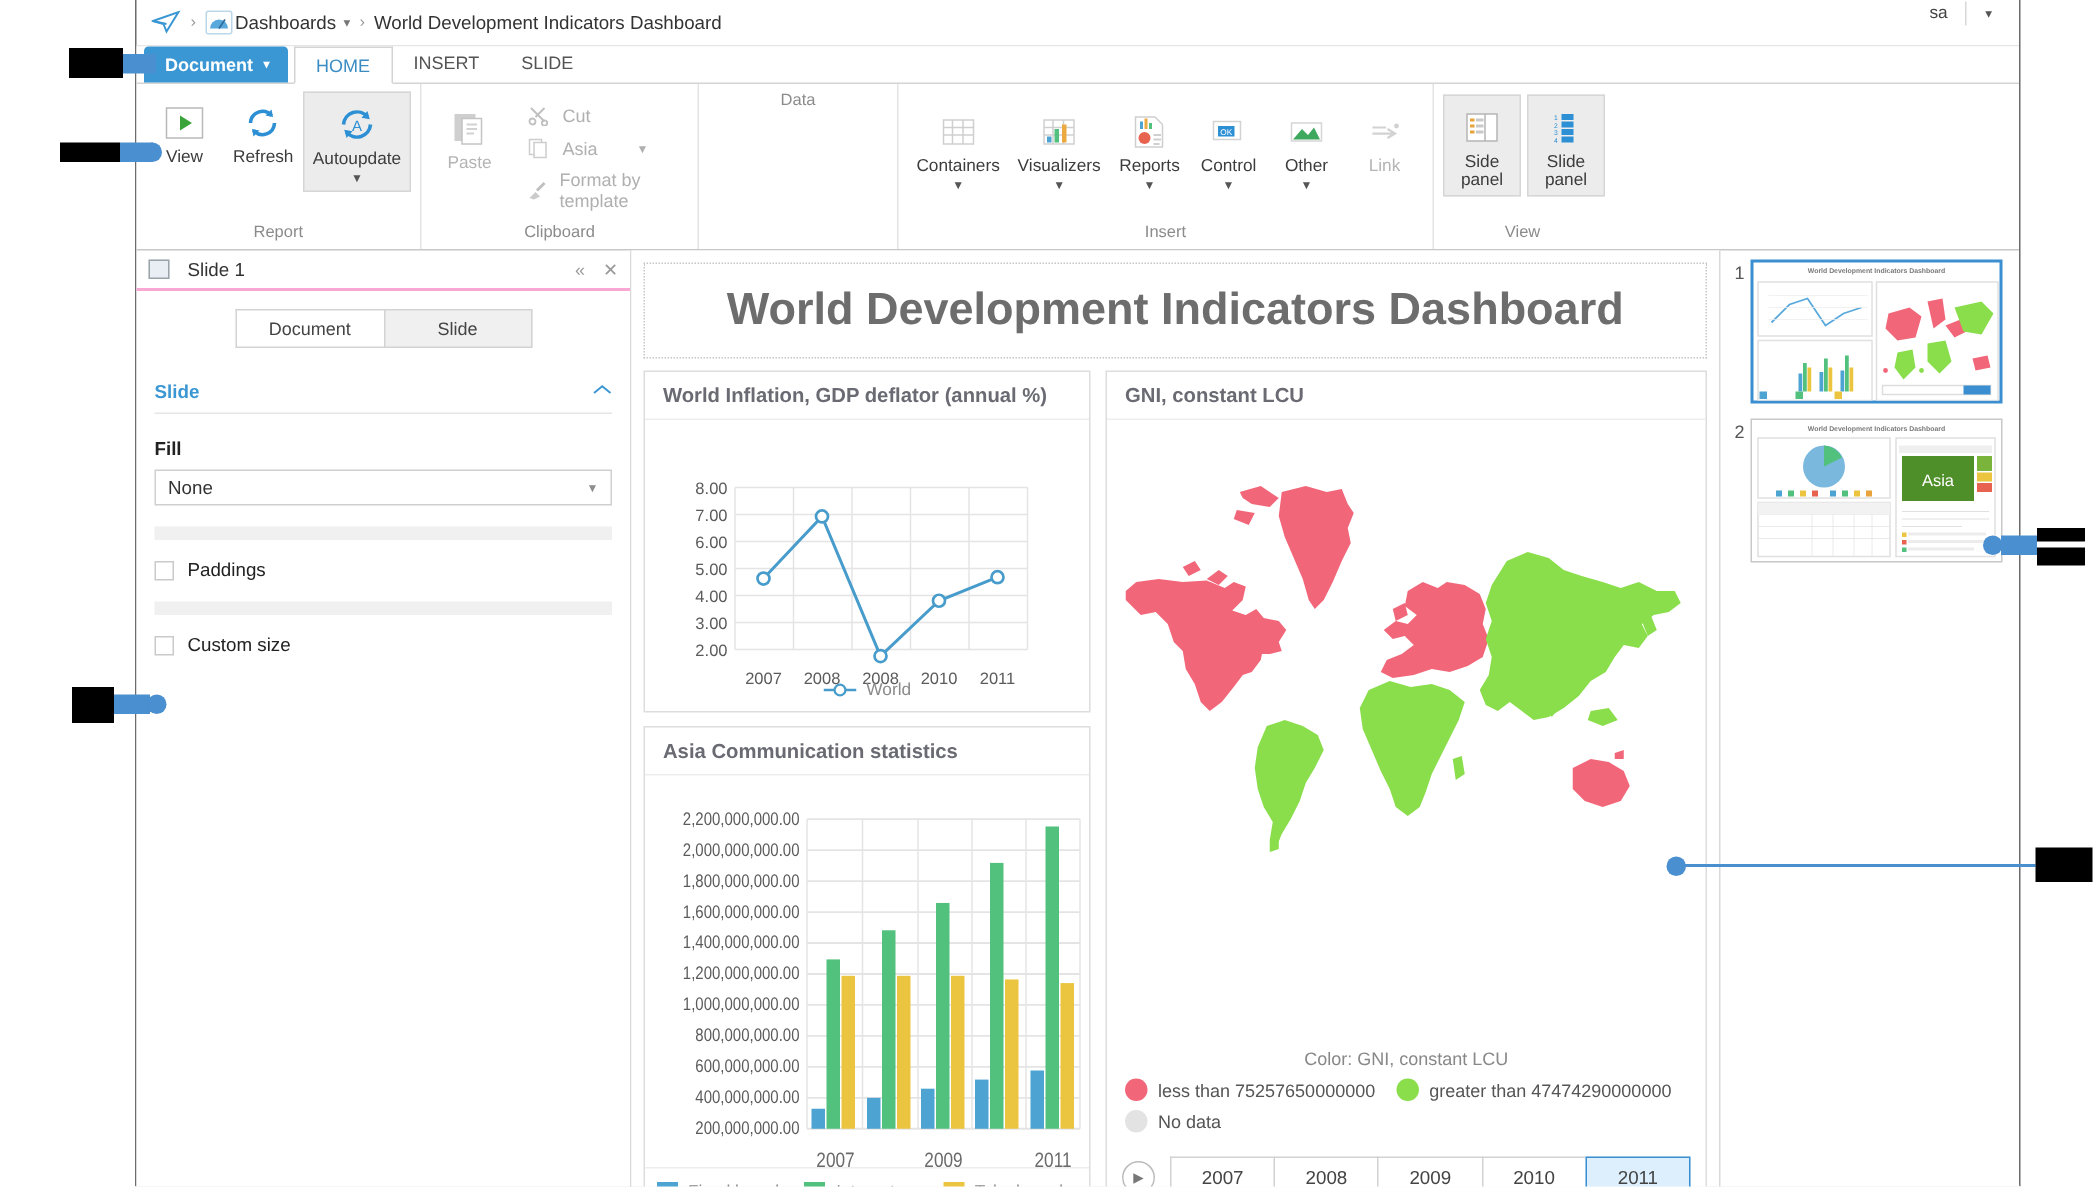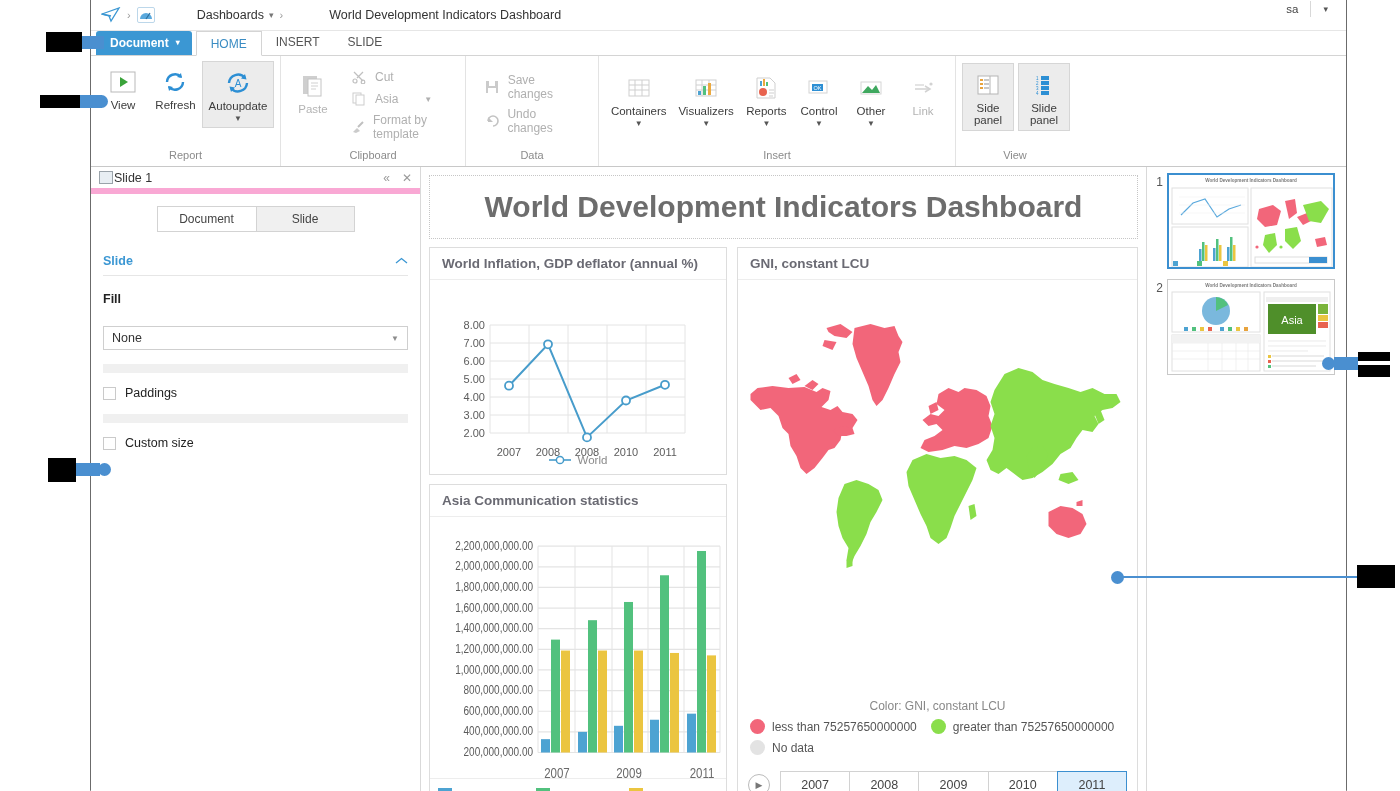--- a/index.html
+++ b/index.html
@@ -19,21 +19,21 @@
     border-bottom: 1px solid #b9b9b9;
   }
   
   .breadcrumb-bar {
     height: 31px; display: flex; align-items: center;
     padding-left: 10px; font-size: 12.5px; color: #333;
     border-bottom: 1px solid #e6e6e6;
     position: relative;
   }
   .bc-sep { color: #9a9a9a; margin: 0 6px; font-size: 11px; }
-  .bc-item { color: #333; margin-left: 40px; }
+  .bc-item { color: #333; }
   .bc-caret { color: #777; font-size: 9px; margin-left: 5px; }
   .logo-icon { width: 20px; height: 16px; display:inline-block; position: relative; }
   .dash-icon {
     width: 18px; height: 16px; border-radius: 2px;
     background: #fff; border: 1px solid #bcd7ea; display: inline-block;
     position: relative; margin-right: 2px;
   }
   .user-area {
     position: absolute; right: 8px; top: 0; height: 18px;
     display: flex; align-items: center; gap: 0;
@@ -99,38 +99,38 @@
   
   .workarea { display: flex; height: 645px; }
 
   
   .sidepanel {
     width: 330px; border-right: 1px solid #d9d9d9; display: flex; flex-direction: column;
     background: #fff;
   }
   .sp-header {
     height: 27px; display: flex; align-items: center; padding: 0 8px;
-    border-bottom: 6px solid #f9a8d4; gap: 1px; font-size: 12.5px; color: #333;
+    border-bottom: 2px solid #f9a8d4; gap: 12px; font-size: 12.5px; color: #333;
   }
   .sp-icon { width: 14px; height: 13px; border: 1px solid #9aa3aa; background:#e8eef3; }
   .sp-hdr-actions { margin-left: auto; display: flex; gap: 12px; color: #9a9a9a; font-size: 12px;}
   .sp-tabs { display: flex; justify-content: center; padding: 12px 0 0; }
   .sp-tab {
     border: 1px solid #d3d3d3; font-size: 12px; color: #444;
     padding: 5px 0; width: 99px; text-align: center; background: #fff;
   }
   .sp-tab.active { background: #f0f0f0; }
   .sp-tab:first-child { border-right: none; }
   .sp-section {
     margin: 22px 12px 0 12px; display: flex; align-items: center;
     border-bottom: 1px solid #e6e6e6; padding-bottom: 7px;
   }
   .sp-section-title { color: #3b97d3; font-size: 12.5px; font-weight: bold; }
   .sp-chevron { margin-left: auto; color: #3b97d3; font-size: 11px;}
-  .sp-field-label { margin: 16px 0 20px 12px; font-size: 12.5px; color: #222; font-weight: bold;}
+  .sp-field-label { margin: 16px 0 7px 12px; font-size: 12.5px; color: #222; font-weight: bold;}
   .sp-select {
     margin: 0 12px; height: 24px; border: 1px solid #cfcfcf; background: #fff;
     display: flex; align-items: center; padding: 0 8px; font-size: 12.5px; color: #333;
   }
   .sp-select .scaret { margin-left: auto; color: #8d8d8d; font-size: 8px; }
   .sp-divider { margin: 14px 12px 0; height: 9px; background: #f0f0f0; }
   .sp-check-row { display: flex; align-items: center; gap: 9px; margin: 13px 12px 0 12px;}
   .sp-checkbox { width: 13px; height: 13px; border: 1px solid #cacaca; background:#fff;}
   .sp-check-label { font-size: 12.5px; color: #222; }
 
@@ -356,43 +356,20 @@
                 </svg>
             </span>
             <span>Format by template</span>
           </div>
         </div>
       </div>
       <div class="rgroup-title">Clipboard</div>
     </div>
 
     <div class="rgroup" style="width:133px">
-      <div class="rgroup-items">
-        <div class="rsmall-list" style="padding-top:10px">
-          <div class="rsmall">
-            <span class="sic">
-              <svg width="14" height="14" viewBox="0 0 14 14">
-                  <rect x="1" y="1" width="12" height="12" fill="#cbcbcb"></rect>
-                  <rect x="4" y="1" width="6" height="5" fill="#fff"></rect>
-                  <rect x="3" y="8" width="8" height="5" fill="#fff"></rect>
-                </svg>
-            </span>
-            <span>Save changes</span>
-          </div>
-          <div class="rsmall">
-            <span class="sic">
-              <svg width="14" height="14" viewBox="0 0 14 14">
-                  <path d="M3 7 A5 5 0 1 1 8 12" stroke="#c3c3c3" stroke-width="1.6" fill="none"></path>
-                  <path d="M3 3 L3 8 L8 8 Z" fill="#c3c3c3"></path>
-                </svg>
-            </span>
-            <span>Undo changes</span>
-          </div>
-        </div>
-      </div>
       <div class="rgroup-title">Data</div>
     </div>
 
     <div class="rgroup" style="width:357px">
       <div class="rgroup-items" style="padding-top:6px">
         <div class="rbtn">
           <span class="ic">
             <svg width="26" height="22" viewBox="0 0 26 22">
                 <g stroke="#cfcfcf" fill="none">
                   <rect x="3" y="3" width="20" height="16"></rect>
@@ -729,21 +706,21 @@
               </div>
               <div class="map-legend">
                 <div class="map-legend-title">Color: GNI, constant LCU</div>
                 <div class="map-legend-items">
                   <div class="mli">
                     <span class="mli-dot" style="background:#f2667a"></span>
                     <span>less than 75257650000000</span>
                   </div>
                   <div class="mli">
                     <span class="mli-dot" style="background:#8ade4b"></span>
-                    <span>greater than 75257650000000</span>
+                    <span>greater than 47474290000000</span>
                   </div>
                   <div class="mli" style="width:100%">
                     <span class="mli-dot" style="background:#e3e3e3"></span>
                     <span>No data</span>
                   </div>
                 </div>
               </div>
               <div class="timeline">
                 <div class="play-btn">▶</div>
                 <div class="years">

